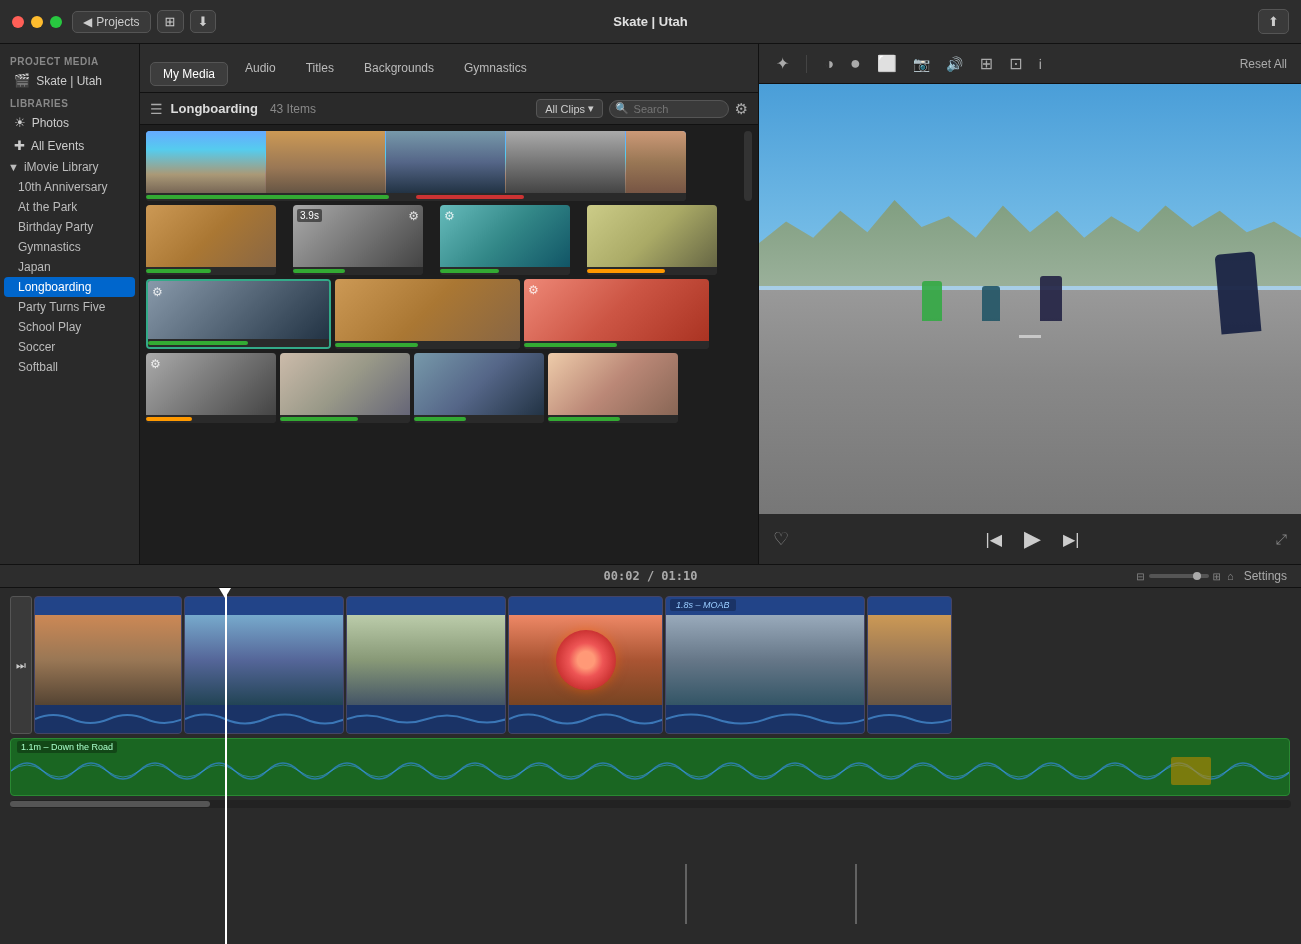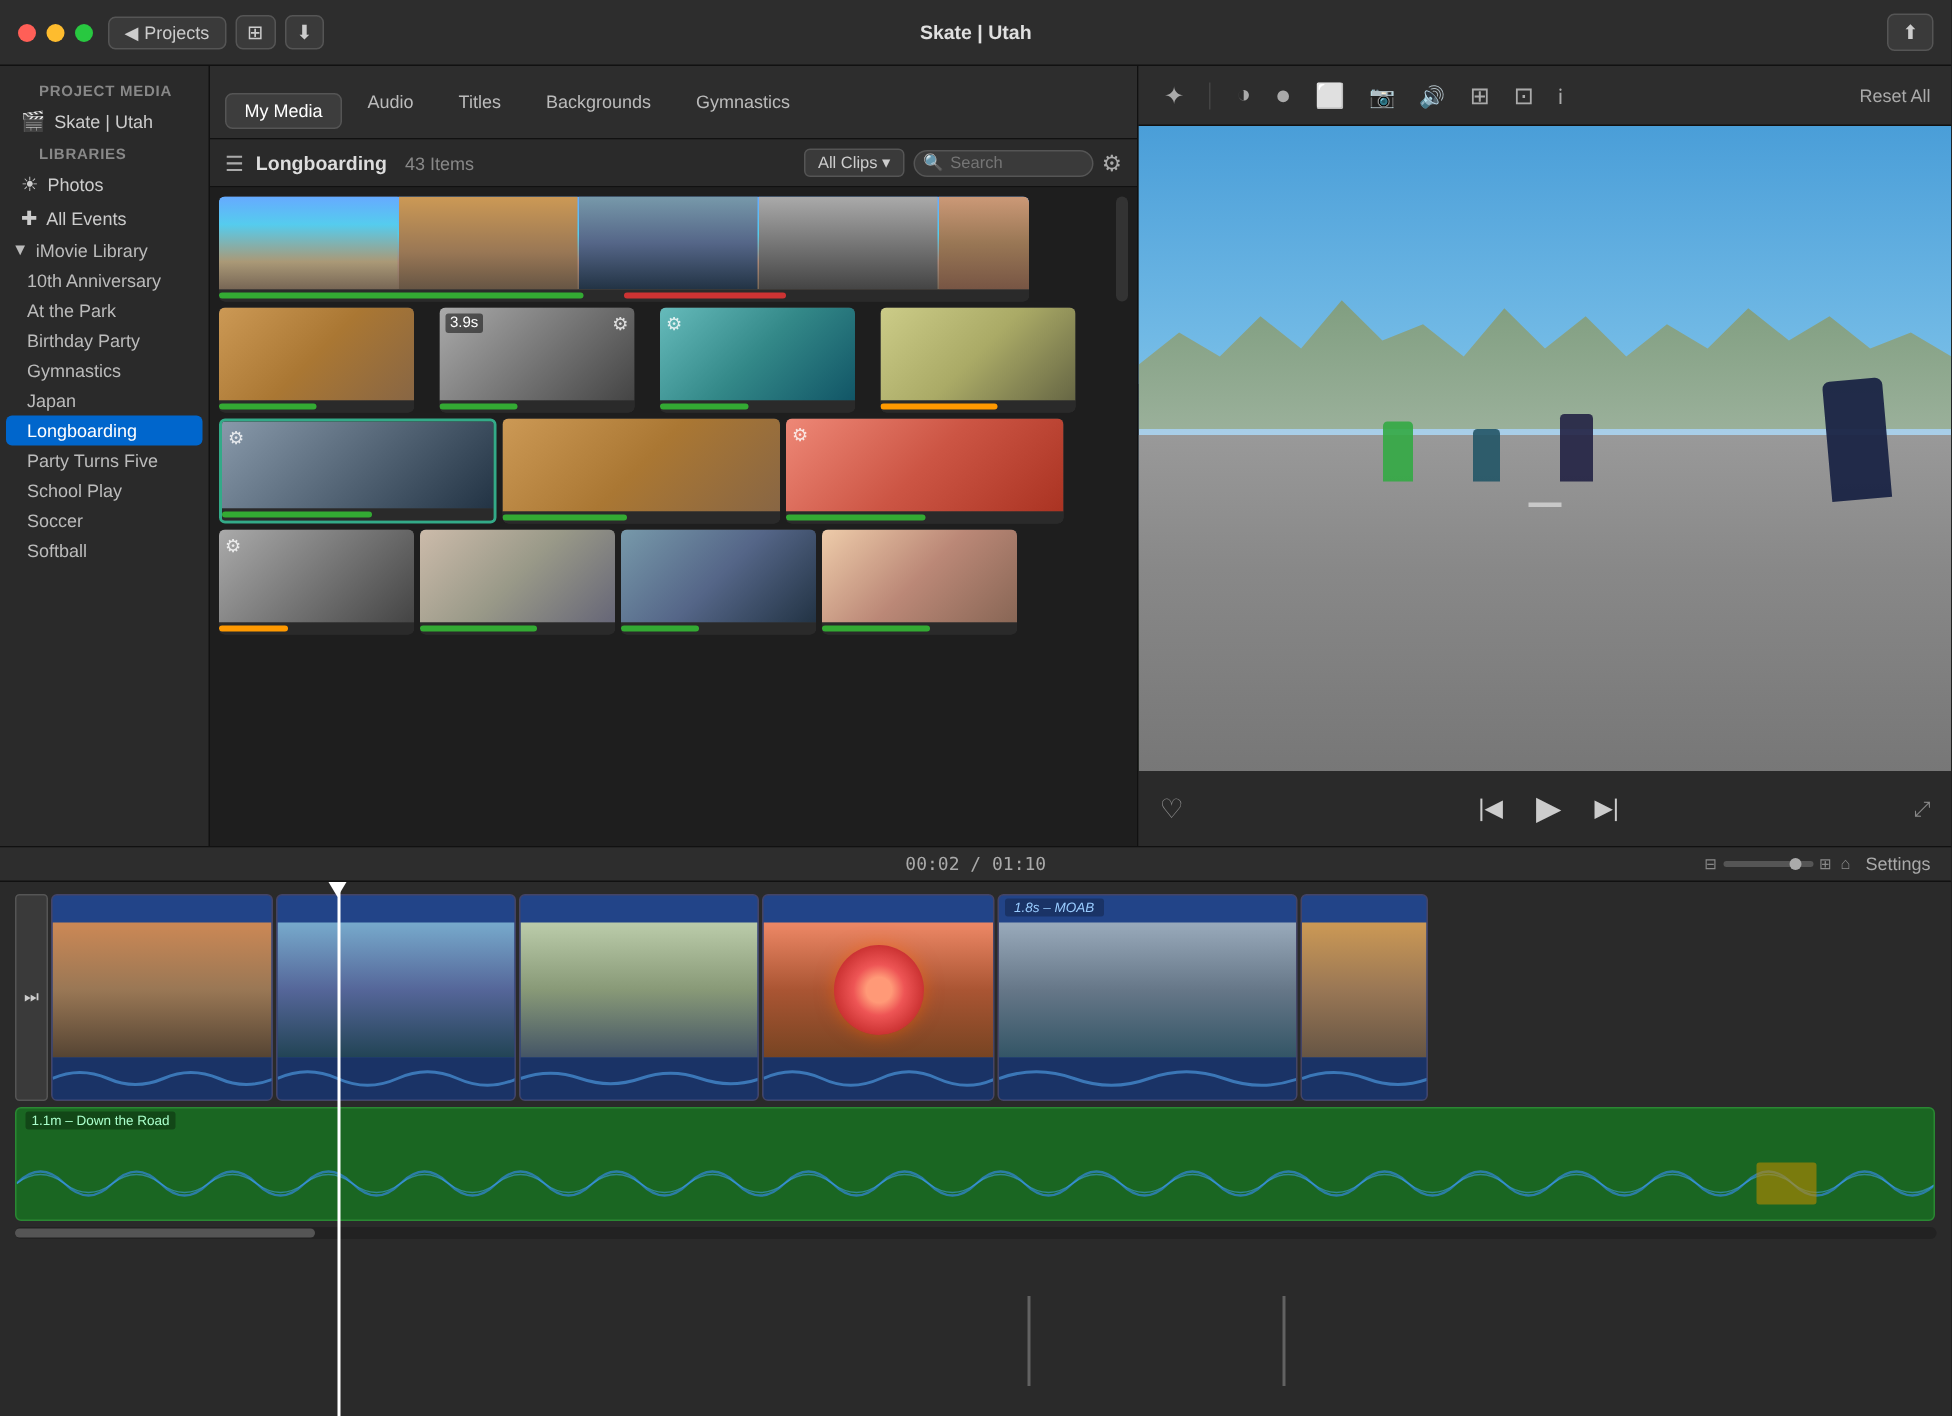--- a/index.html
+++ b/index.html
@@ -98,21 +98,20 @@
       overflow-y: auto;
       padding-top: 6px;
     }
     .sidebar-section-label {
       font-size: 10px;
       font-weight: 700;
       color: #888;
       padding: 6px 10px 2px;
       text-transform: uppercase;
       letter-spacing: 0.5px;
-      margin-left: 16px;
     }
     .sidebar-item {
       display: flex;
       align-items: center;
       gap: 6px;
       padding: 4px 10px;
       font-size: 12px;
       color: #ccc;
       cursor: pointer;
       border-radius: 4px;
@@ -585,21 +584,21 @@
       <button class="player-btn">▶|</button>
       <div class="player-spacer"></div>
       <span class="player-fullscreen">⤢</span>
     </div>
   </div>
 </div>
 
 <div style="flex:1; display:flex; flex-direction:column; background:#2a2a2a; border-top:1px solid #111; min-height:280px; max-height:380px;">
 
   <div style="display:flex; align-items:center; justify-content:center; padding:4px 14px; background:#2d2d2d; border-bottom:1px solid #111; position:relative; flex-shrink:0;">
-    <span style="font-size:12px; color:#aaa; font-family:monospace;">00:02 / 01:10</span>
+    <span style="font-size:12px; color:#aaa; font-family:monospace;font-weight:bold;">00:02 / 01:10</span>
     <div style="position:absolute; right:14px; display:flex; align-items:center; gap:10px;">
       <div style="display:flex; align-items:center; gap:4px;">
         <span style="font-size:10px; color:#888;">⊟</span>
         <div style="width:60px; height:4px; background:#555; border-radius:2px; position:relative;">
           <div style="position:absolute; right:8px; top:-2px; width:8px; height:8px; background:#aaa; border-radius:50%;"></div>
         </div>
         <span style="font-size:10px; color:#888;">⊞</span>
         <span style="font-size:11px; color:#888; margin-left:2px;">⌂</span>
       </div>
       <span style="font-size:12px; color:#aaa; cursor:pointer;">Settings</span>
@@ -670,21 +669,21 @@
         <div style="height:28px; background:#1a3366;">
           <svg viewBox="0 0 85 28" width="85" height="28" preserveAspectRatio="none">
             <path d="M0,14 Q21,6 43,14 Q64,22 85,14" stroke="#4488cc" stroke-width="2" fill="none" opacity="0.8"></path>
           </svg>
         </div>
       </div>
 
     </div>
 
     <div style="position:relative; margin-bottom:4px;">
-      <div style="width:1280px; height:76px; background:#1a6622; border-radius:4px; overflow:hidden; position:relative; border:1px solid #2a8833;">
+      <div style="width:1280px; height:58px; background:#1a6622; border-radius:4px; overflow:hidden; position:relative; border:1px solid #2a8833;">
         <div style="position:absolute;top:2px;left:6px;font-size:9px;color:#afc;background:rgba(0,0,0,0.3);padding:1px 4px;border-radius:2px;z-index:2;">1.1m – Down the Road</div>
 
         <svg style="position:absolute;bottom:0;left:0;right:0;" viewBox="0 0 1280 48" width="1280" height="48" preserveAspectRatio="none">
           <path d="M0,24 Q16,8 32,24 Q48,40 64,24 Q80,8 96,24 Q112,40 128,24 Q144,8 160,24 Q176,40 192,24 Q208,8 224,24 Q240,40 256,24 Q272,8 288,24 Q304,40 320,24 Q336,8 352,24 Q368,40 384,24 Q400,8 416,24 Q432,40 448,24 Q464,8 480,24 Q496,40 512,24 Q528,8 544,24 Q560,40 576,24 Q592,8 608,24 Q624,40 640,24 Q656,8 672,24 Q688,40 704,24 Q720,8 736,24 Q752,40 768,24 Q784,8 800,24 Q816,40 832,24 Q848,8 864,24 Q880,40 896,24 Q912,8 928,24 Q944,40 960,24 Q976,8 992,24 Q1008,40 1024,24 Q1040,8 1056,24 Q1072,40 1088,24 Q1104,8 1120,24 Q1136,40 1152,24 Q1168,8 1184,24 Q1200,40 1216,24 Q1232,8 1248,24 Q1264,40 1280,24" stroke="#38d" stroke-width="1.5" fill="none" opacity="0.7"></path>
           <path d="M0,24 Q16,12 32,24 Q48,36 64,24 Q80,12 96,24 Q112,36 128,24 Q144,12 160,24 Q176,36 192,24 Q208,12 224,24 Q240,36 256,24 Q272,12 288,24 Q304,36 320,24 Q336,12 352,24 Q368,36 384,24 Q400,12 416,24 Q432,36 448,24 Q464,12 480,24 Q496,36 512,24 Q528,12 544,24 Q560,36 576,24 Q592,12 608,24 Q624,36 640,24 Q656,12 672,24 Q688,36 704,24 Q720,12 736,24 Q752,36 768,24 Q784,12 800,24 Q816,36 832,24 Q848,12 864,24 Q880,36 896,24 Q912,12 928,24 Q944,36 960,24 Q976,12 992,24 Q1008,36 1024,24 Q1040,12 1056,24 Q1072,36 1088,24 Q1104,12 1120,24 Q1136,36 1152,24 Q1168,12 1184,24 Q1200,36 1216,24 Q1232,12 1248,24 Q1264,36 1280,24" stroke="#4af" stroke-width="1" fill="none" opacity="0.5"></path>
 
           <rect x="1160" y="10" width="40" height="28" fill="#bb8800" opacity="0.6" rx="2"></rect>
         </svg>
       </div>
     </div>

